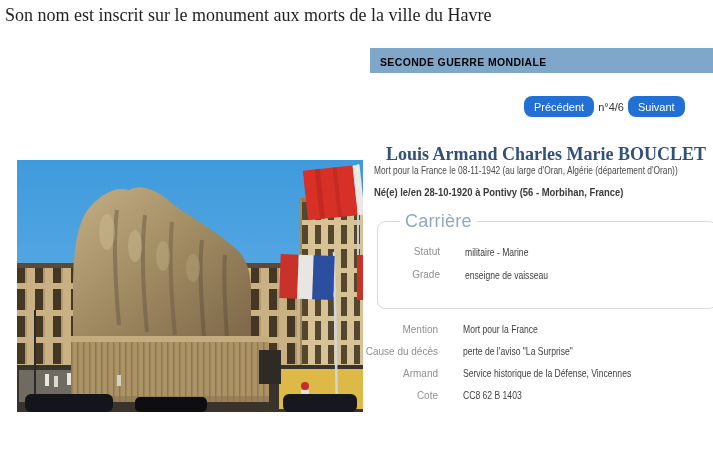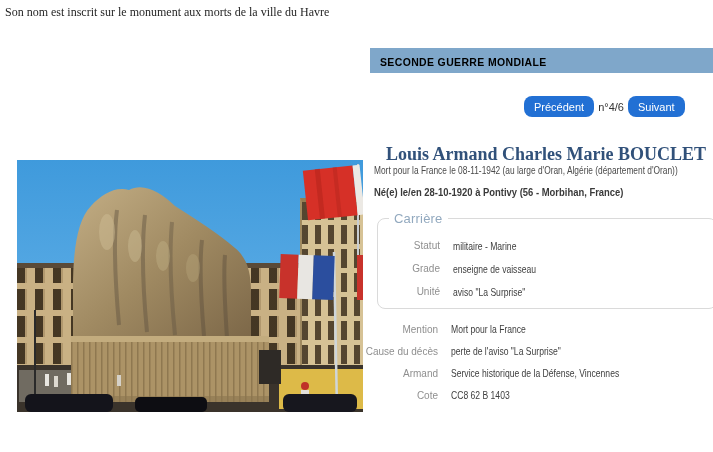--- a/index.html
+++ b/index.html
@@ -1,21 +1,21 @@
 <!DOCTYPE html>
 <html><head>
 <meta charset="utf-8">
 <style>
   html,body{margin:0;padding:0;background:#fff;}
   body{width:713px;height:452px;position:relative;overflow:hidden;
        font-family:"Liberation Sans",sans-serif;}
 
   
   .top-note{position:absolute;left:5px;top:5px;font-family:"Liberation Serif",serif;
-    font-size:12px;color:#1f1f1f;white-space:nowrap;}
+    font-size:18px;color:#1f1f1f;white-space:nowrap;}
 
   
   .period-bar{position:absolute;left:370px;top:48px;width:343px;height:25px;
     background:#7fa7ca;color:#000000;line-height:25px;}
   .period-bar span{display:inline-block;margin-left:10px;font-size:11px;font-weight:bold;
     letter-spacing:.4px;transform:scaleX(.95);transform-origin:left center;white-space:nowrap;}
 
   .nav-row{position:absolute;left:524px;top:96px;display:flex;align-items:center;gap:4px;}
   .nav-btn{background:#2270d4;color:#fff;border:none;border-radius:8px;height:21px;
     padding:0 10px;font-size:11px;font-family:"Liberation Sans",sans-serif;cursor:pointer;
@@ -26,23 +26,23 @@
     font-family:"Liberation Serif",serif;font-size:18px;font-weight:600;
     color:#31517a;white-space:nowrap;}
 
   .death-line{position:absolute;left:374px;top:164px;font-size:11px;color:#4a4a4a;
     transform:scaleX(.76);transform-origin:left center;white-space:nowrap;}
   .birth-line{position:absolute;left:374px;top:186px;font-size:11.5px;font-weight:bold;
     color:#3a3a3a;transform:scaleX(.82);transform-origin:left center;white-space:nowrap;}
 
   fieldset.career{position:absolute;left:377px;top:211px;width:318px;height:80px;
     margin:0;border:1px solid #dadada;border-radius:8px;padding:8px 10px 8px 10px;background:#fff;}
-  fieldset.career legend{margin-left:1px;padding:0 5px;font-size:13px;color:#92a9bf;
+  fieldset.career legend{margin-left:12px;padding:0 5px;font-size:18px;color:#92a9bf;
     letter-spacing:.2px;}
-  .row{display:grid;grid-template-columns:52px 1fr;column-gap:13px;align-items:center;
+  .row{display:grid;grid-template-columns:52px 1fr;column-gap:25px;align-items:center;
     height:23px;}
   .row .lbl{font-size:10px;color:#8f8f8f;text-align:right;white-space:nowrap;}
   .row .val{font-size:11px;color:#3e3e3e;transform:scaleX(.78);transform-origin:left center;
     white-space:nowrap;}
 
   .details{position:absolute;left:363px;top:318px;width:345px;}
   .details .row{grid-template-columns:75px 1fr;height:22px;}
 
   
   .photo{position:absolute;left:17px;top:160px;width:346px;height:252px;overflow:hidden;}
@@ -159,24 +159,20 @@
 <fieldset class="career">
   <legend>Carrière</legend>
   <div class="row">
     <span class="lbl">Statut</span>
     <span class="val">militaire - Marine</span>
   </div>
   <div class="row">
     <span class="lbl">Grade</span>
     <span class="val">enseigne de vaisseau</span>
   </div>
-  <div class="row">
-    <span class="lbl">Unité</span>
-    <span class="val">aviso "La Surprise"</span>
-  </div>
 </fieldset>
 
 <div class="details">
   <div class="row">
     <span class="lbl">Mention</span>
     <span class="val">Mort pour la France</span>
   </div>
   <div class="row">
     <span class="lbl">Cause du décès</span>
     <span class="val">perte de l'aviso "La Surprise"</span>

